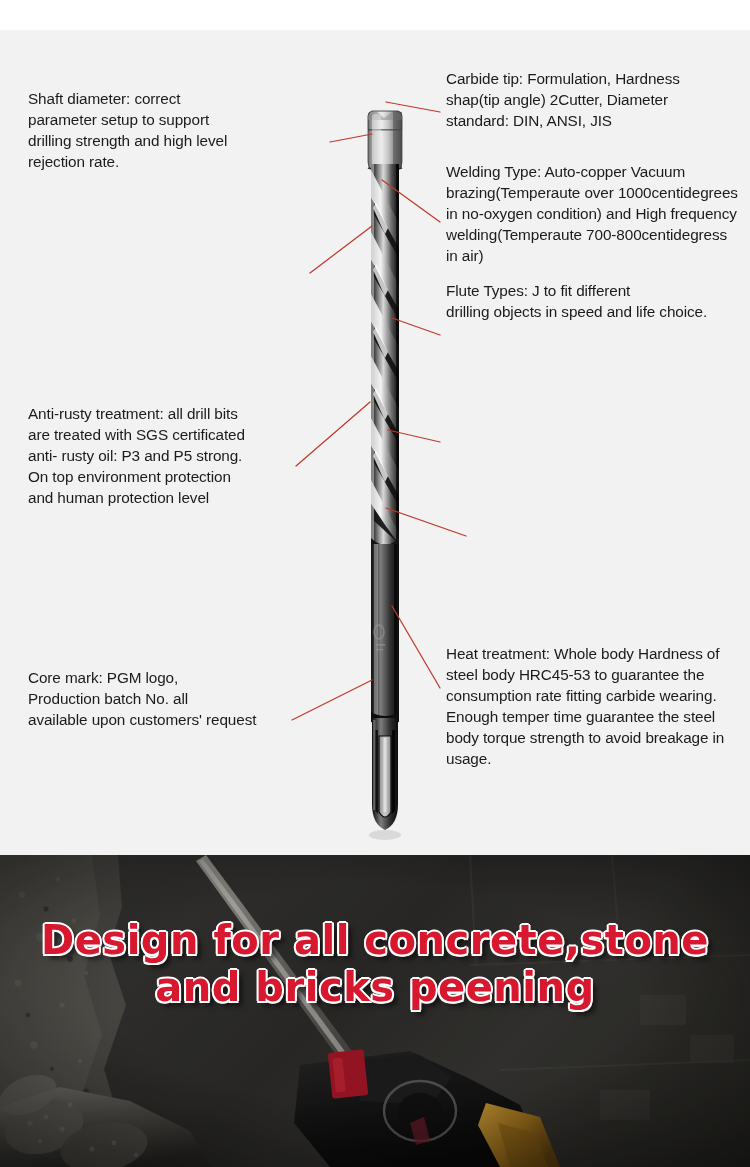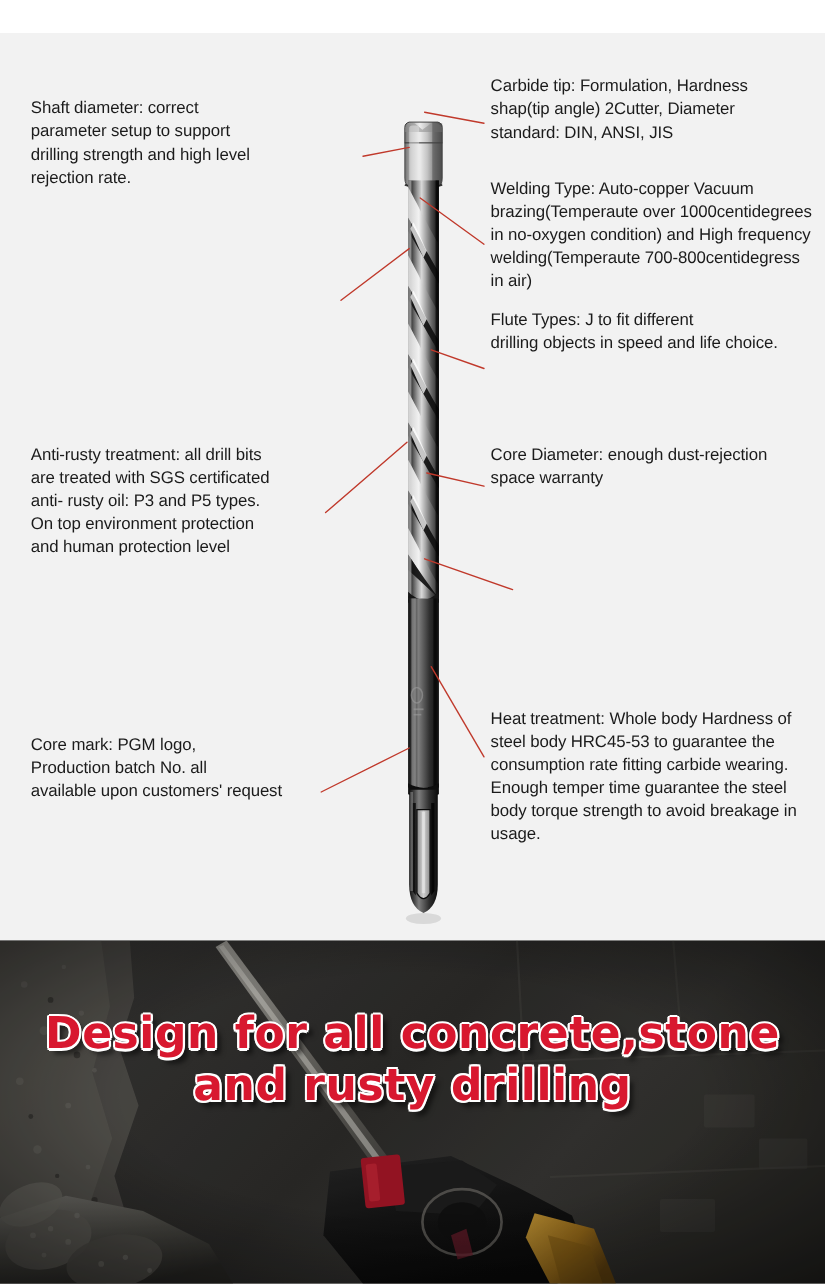--- a/index.html
+++ b/index.html
@@ -245,43 +245,41 @@
     </svg>
 
     <div class="callout left" style="left:28px; top:58px; width:300px;">Shaft diameter: correct
 parameter setup to support
 drilling strength and high level
 rejection rate.</div>
 
 
     <div class="callout left" style="left:28px; top:373px; width:300px;">Anti-rusty treatment: all drill bits
 are treated with SGS certificated
-anti- rusty oil: P3 and P5 types.
+anti- rusty oil: P3 and P5 strong.
 On top environment protection
 and human protection level</div>
 
     <div class="callout left" style="left:28px; top:637px; width:300px;">Core mark: PGM logo,
 Production batch No. all
 available upon customers' request</div>
 
     <div class="callout right" style="left:446px; top:38px; width:304px;">Carbide tip: Formulation, Hardness
 shap(tip angle) 2Cutter, Diameter
 standard: DIN, ANSI, JIS</div>
 
     <div class="callout right" style="left:446px; top:131px; width:306px;">Welding Type: Auto-copper Vacuum
 brazing(Temperaute over 1000centidegrees
 in no-oxygen condition) and High frequency
 welding(Temperaute 700-800centidegress
 in air)</div>
 
     <div class="callout right" style="left:446px; top:250px; width:300px;">Flute Types: J to fit different
 drilling objects in speed and life choice.</div>
 
-    <div class="callout right" style="left:446px; top:373px; width:300px;">Core Diameter: enough dust-rejection
-space warranty</div>
 
 
     <div class="callout right" style="left:446px; top:613px; width:306px;">Heat treatment: Whole body Hardness of
 steel body HRC45-53 to guarantee the
 consumption rate fitting carbide wearing.
 Enough temper time guarantee the steel
 body torque strength to avoid breakage in
 usage.</div>
   </div>
 
@@ -404,17 +402,17 @@
             <circle cx="70" cy="250" r="2.4"></circle>
         </g>
       </g>
 
       <rect x="0" y="0" width="750" height="312" fill="url(#vign)"></rect>
       <rect x="0" y="0" width="750" height="312" fill="#000" opacity="0.18"></rect>
     </svg>
 
     <div id="banner-text">
       <span class="banner-line">Design for all concrete,stone</span>
-      <span class="banner-line">and rusty drilling</span>
+      <span class="banner-line">and bricks peening</span>
     </div>
   </div>
 
 </div>
 
 </body></html>

